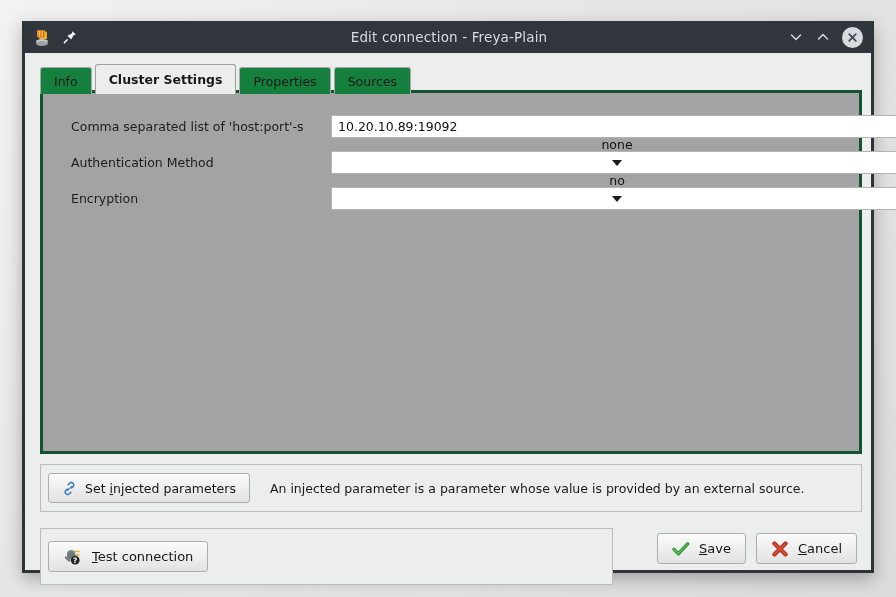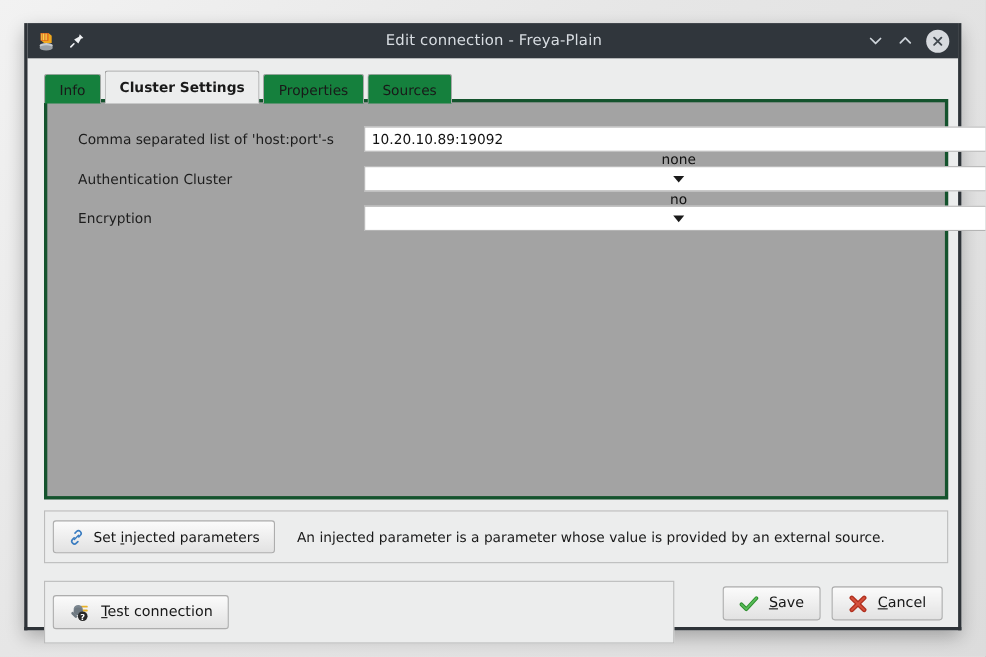--- a/index.html
+++ b/index.html
@@ -306,21 +306,21 @@
         <span class="info-icon">
           <svg width="14" height="14" viewBox="0 0 14 14">
             <circle cx="7" cy="7" r="5.8" fill="none" stroke="#8d8d8d" stroke-width="1"></circle>
             <circle cx="7" cy="4.3" r="0.75" fill="#7d7d7d"></circle>
             <path d="M7 6.1 L7 10" stroke="#7d7d7d" stroke-width="1.1" stroke-linecap="round"></path>
           </svg>
         </span>
       </div>
 
       <div class="form-row">
-        <div class="row-label">Authentication Cluster</div>
+        <div class="row-label">Authentication Method</div>
         <div class="field combo">
           <span>none</span>
           <span class="combo-arrow">
             <span class="tri-down"></span>
           </span>
         </div>
         <span class="info-icon">
           <svg width="14" height="14" viewBox="0 0 14 14">
             <circle cx="7" cy="7" r="5.8" fill="none" stroke="#8d8d8d" stroke-width="1"></circle>
             <circle cx="7" cy="4.3" r="0.75" fill="#7d7d7d"></circle>

